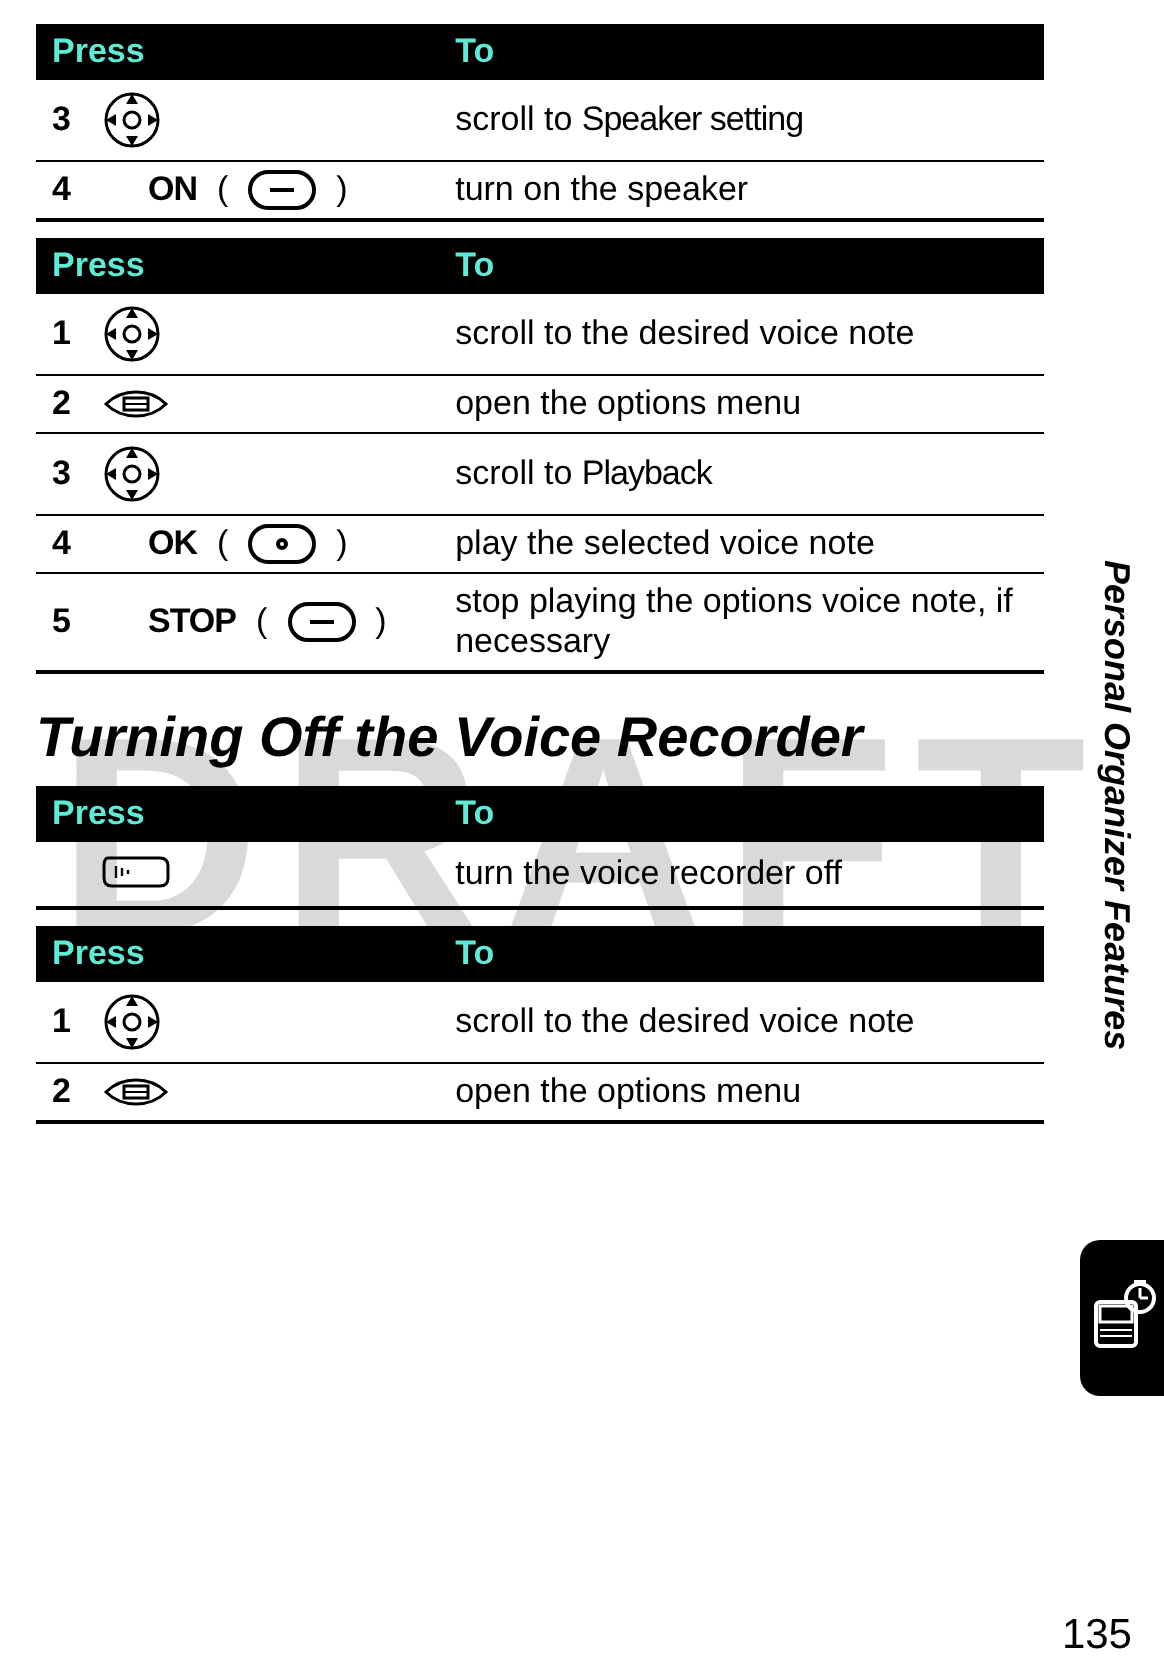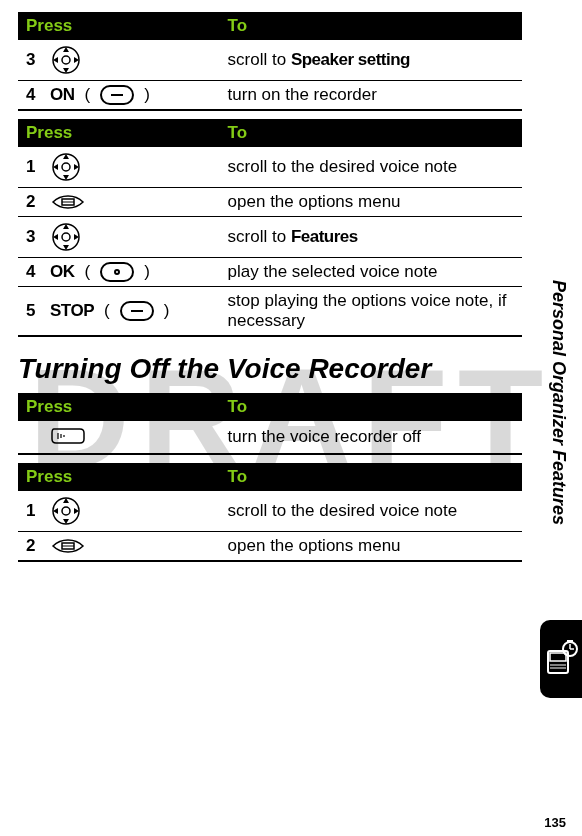--- a/index.html
+++ b/index.html
@@ -28,38 +28,38 @@
     padding: 12px 60px 12px 18px;
     width: 582px;
   }
   table.ins {
     width: 100%;
     border-collapse: collapse;
     margin-bottom: 8px;
   }
   table.ins thead th {
     background: #000;
-    color: #84cc16;
+    color: #5eead4;
     text-align: left;
     font-size: 17px;
     font-weight: bold;
     padding: 4px 8px;
   }
   table.ins thead th:first-child { width: 40%; }
   table.ins tbody td {
     font-size: 17px;
     padding: 4px 8px;
     vertical-align: middle;
     border-bottom: 1px solid #000;
   }
   table.ins tbody tr:last-child td { border-bottom: 2px solid #000; }
   .step { display: flex; align-items: center; gap: 10px; }
   .stepnum { font-weight: bold; font-size: 17px; width: 14px; }
-  .pressbold { font-family: Arial, sans-serif; font-weight: 900; letter-spacing: -0.5px; }
-  .bolditem { font-family: Arial, sans-serif; font-weight: 700; letter-spacing: -0.5px; text-align: center; }
+  .pressbold { font-family: Arial, sans-serif; font-weight: 900; letter-spacing: -0.5px; margin-left: 24px; }
+  .bolditem { font-family: Arial, sans-serif; font-weight: 400; letter-spacing: -0.5px; text-align: center; }
   .icon-4way {
     display: inline-flex;
     align-items: center;
     justify-content: center;
     width: 32px; height: 32px;
   }
   .icon-4way svg { width: 30px; height: 30px; }
   .icon-softkey {
     display: inline-flex;
     align-items: center;
@@ -126,22 +126,22 @@
     border-bottom-left-radius: 10px;
     display: flex;
     align-items: center;
     justify-content: center;
   }
   .side-tab svg { width: 34px; height: 44px; }
   .pagenum {
     position: absolute;
     bottom: 6px;
     right: 16px;
-    font-size: 13px;
-    font-weight: bold;
+    font-size: 21px;
+    font-weight: normal;
   }
 </style>
 </head>
 <body>
 
 <div class="watermark">DRAFT</div>
 
 <div class="page">
 
   <table class="ins">
@@ -177,21 +177,21 @@
           <div class="step">
             <span class="stepnum">4</span>
             <span class="pressbold">ON</span>
             <span>(</span>
             <span class="icon-softkey">
                 <span class="dash"></span>
               </span>
             <span>)</span>
           </div>
         </td>
-        <td>turn on the recorder</td>
+        <td>turn on the speaker</td>
       </tr>
     </tbody>
   </table>
 
 
   <table class="ins">
     <thead>
       <tr>
         <th>Press</th>
         <th>To</th>
@@ -241,21 +241,21 @@
                   <circle cx="15" cy="15" r="4" fill="none" stroke="#000" stroke-width="1.5"></circle>
                   <polygon points="15,2 12,7 18,7" fill="#000"></polygon>
                   <polygon points="15,28 12,23 18,23" fill="#000"></polygon>
                   <polygon points="2,15 7,12 7,18" fill="#000"></polygon>
                   <polygon points="28,15 23,12 23,18" fill="#000"></polygon>
                 </svg>
             </span>
           </div>
         </td>
         <td>
-          <span>scroll to </span><span class="bolditem">Features</span>
+          <span>scroll to </span><span class="bolditem">Playback</span>
         </td>
       </tr>
       <tr>
         <td>
           <div class="step">
             <span class="stepnum">4</span>
             <span class="pressbold">OK</span>
             <span>(</span>
             <span class="icon-softkey">
                 <span class="dot"></span>

